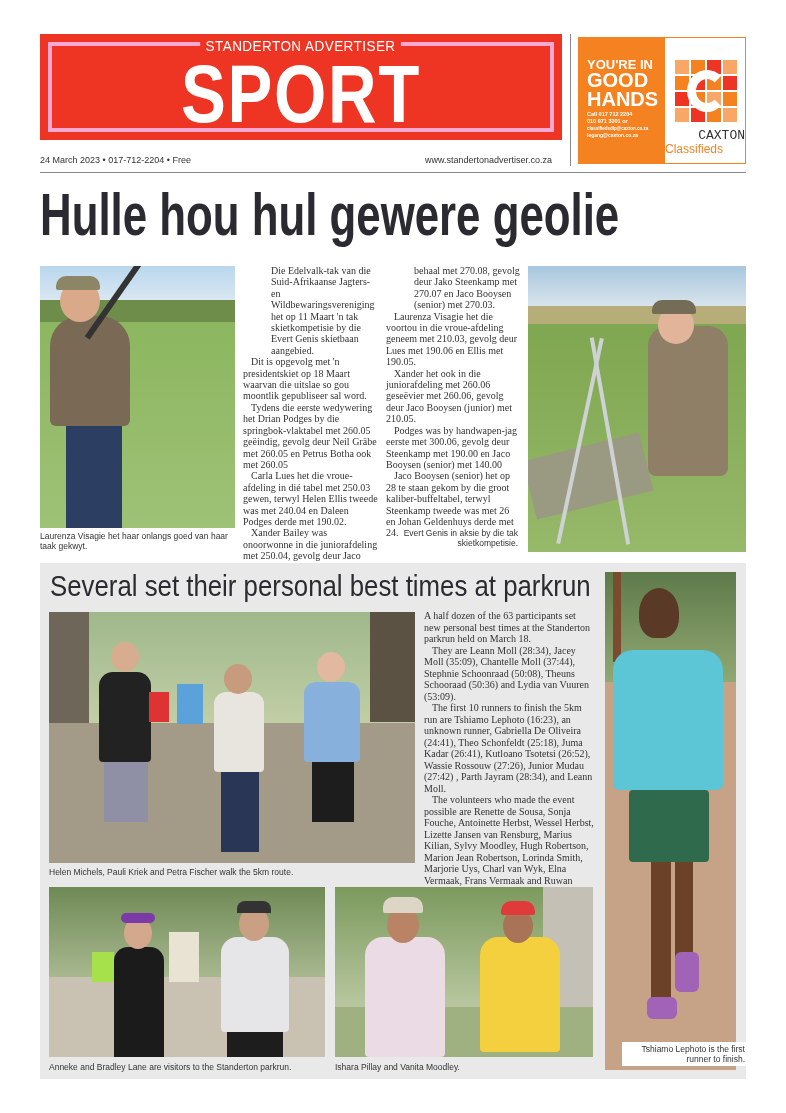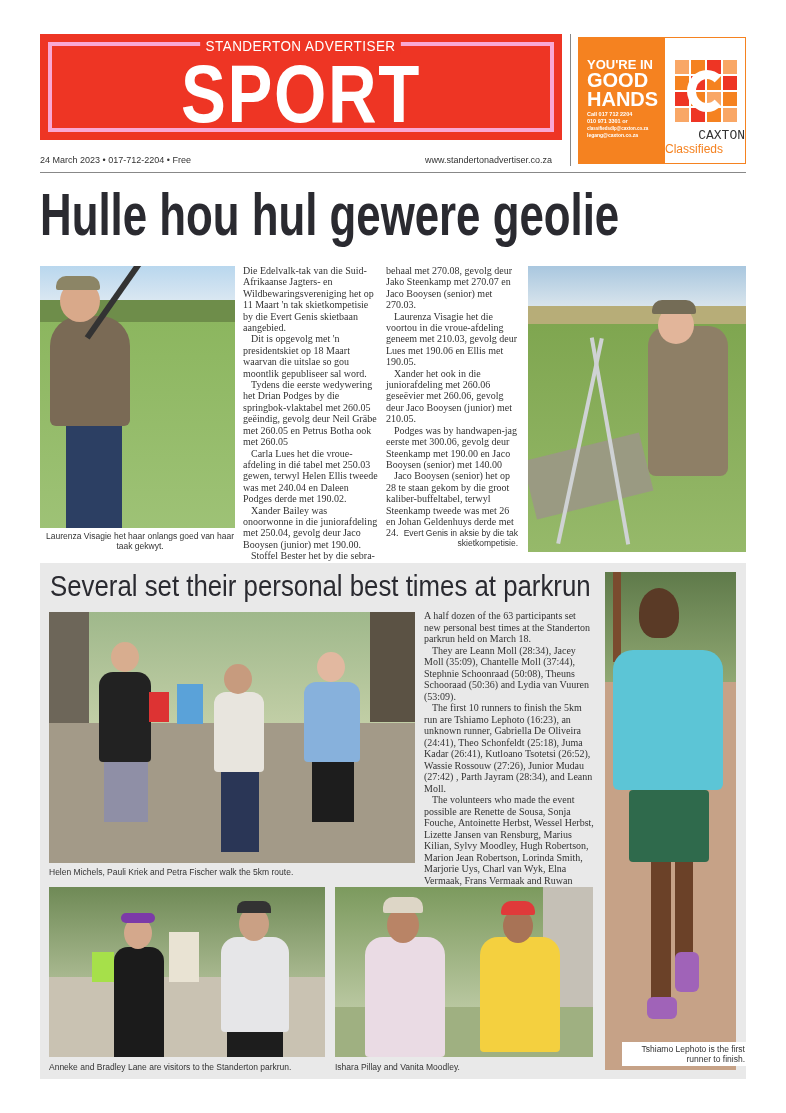--- a/index.html
+++ b/index.html
@@ -39,21 +39,21 @@
 
   .photo { position: absolute; overflow: hidden; }
   .photo .sky { position: absolute; left: 0; right: 0; top: 0; }
   .photo .grass { position: absolute; left: 0; right: 0; bottom: 0; }
   .figure { position: absolute; }
 
   .caption { position: absolute; font-family: "Liberation Sans", sans-serif; font-size: 8.5px; line-height: 10px; color: #333; }
 
   .col { position: absolute; font-family: "Liberation Serif", serif; font-size: 10px; line-height: 11.4px; color: #333; }
   .col p { text-indent: 8px; }
-  .col p:first-child { text-indent: 0; }
+  .col p:first-child { text-indent: 0; margin-left: 28px; }
 
   
   .sec2 { position: absolute; left: 40px; top: 563px; width: 706px; height: 516px; background: #e9e9e9; }
   .headline2 { position: absolute; left: 50px; top: 566px; font-family: "Liberation Sans", sans-serif; font-size: 30px; line-height: 40px; color: #2a2a30; white-space: nowrap; transform: scaleX(0.86); transform-origin: left center; }
   .col2 { position: absolute; left: 424px; top: 610px; width: 170px; font-family: "Liberation Serif", serif; font-size: 10px; line-height: 11.5px; color: #333; }
   .col2 p { text-indent: 8px; }
   .col2 p:first-child { text-indent: 0; }
   .cap-box { position: absolute; background: #fff; padding: 2px 3px; text-align: right; }
 </style>
 </head>
@@ -111,21 +111,21 @@
 <div class="photo" style="left:40px;top:266px;width:195px;height:262px;background:#8fb86a;">
   <div class="sky" style="height:40px;background:linear-gradient(#b9d7ee,#dfeaf2);"></div>
   <div style="position:absolute;left:0;right:0;top:34px;height:22px;background:#6e8d4a;"></div>
   <div class="grass" style="top:56px;background:linear-gradient(#8cb65f,#9ec276);"></div>
   <div class="figure" style="left:10px;top:50px;width:80px;height:110px;background:#7a6a55;border-radius:30px 30px 6px 6px;"></div>
   <div class="figure" style="left:20px;top:14px;width:40px;height:42px;background:#d9a98a;border-radius:50%;"></div>
   <div class="figure" style="left:16px;top:10px;width:44px;height:14px;background:#8c8566;border-radius:10px 10px 2px 2px;"></div>
   <div class="figure" style="left:26px;top:160px;width:56px;height:102px;background:#2c3f63;"></div>
   <div class="figure" style="left:70px;top:-10px;width:6px;height:90px;background:#333;transform:rotate(35deg);"></div>
 </div>
-<div class="caption" style="left:40px;top:531px;width:200px;text-align:center;">Laurenza Visagie het haar onlangs goed van haar taak gekwyt.</div>
+<div class="caption" style="left:40px;top:531px;width:200px;">Laurenza Visagie het haar onlangs goed van haar taak gekwyt.</div>
 
 <div class="col" style="left:243px;top:265px;width:135px;">
   <p>Die Edelvalk-tak van die Suid-Afrikaanse Jagters- en Wildbewaringsvereniging het op 11 Maart 'n tak skietkompetisie by die Evert Genis skietbaan aangebied.</p>
   <p>Dit is opgevolg met 'n presidentskiet op 18 Maart waarvan die uitslae so gou moontlik gepubliseer sal word.</p>
   <p>Tydens die eerste wedywering het Drian Podges by die springbok-vlaktabel met 260.05 geëindig, gevolg deur Neil Gräbe met 260.05 en Petrus Botha ook met 260.05</p>
   <p>Carla Lues het die vroue-afdeling in dié tabel met 250.03 gewen, terwyl Helen Ellis tweede was met 240.04 en Daleen Podges derde met 190.02.</p>
   <p>Xander Bailey was onoorwonne in die juniorafdeling met 250.04, gevolg deur Jaco Booysen (junior) met 190.00.</p>
   <p>Stoffel Bester het by die sebra-bosveldtabel die eerste plek</p>
 </div>
 <div class="col" style="left:386px;top:265px;width:135px;">

